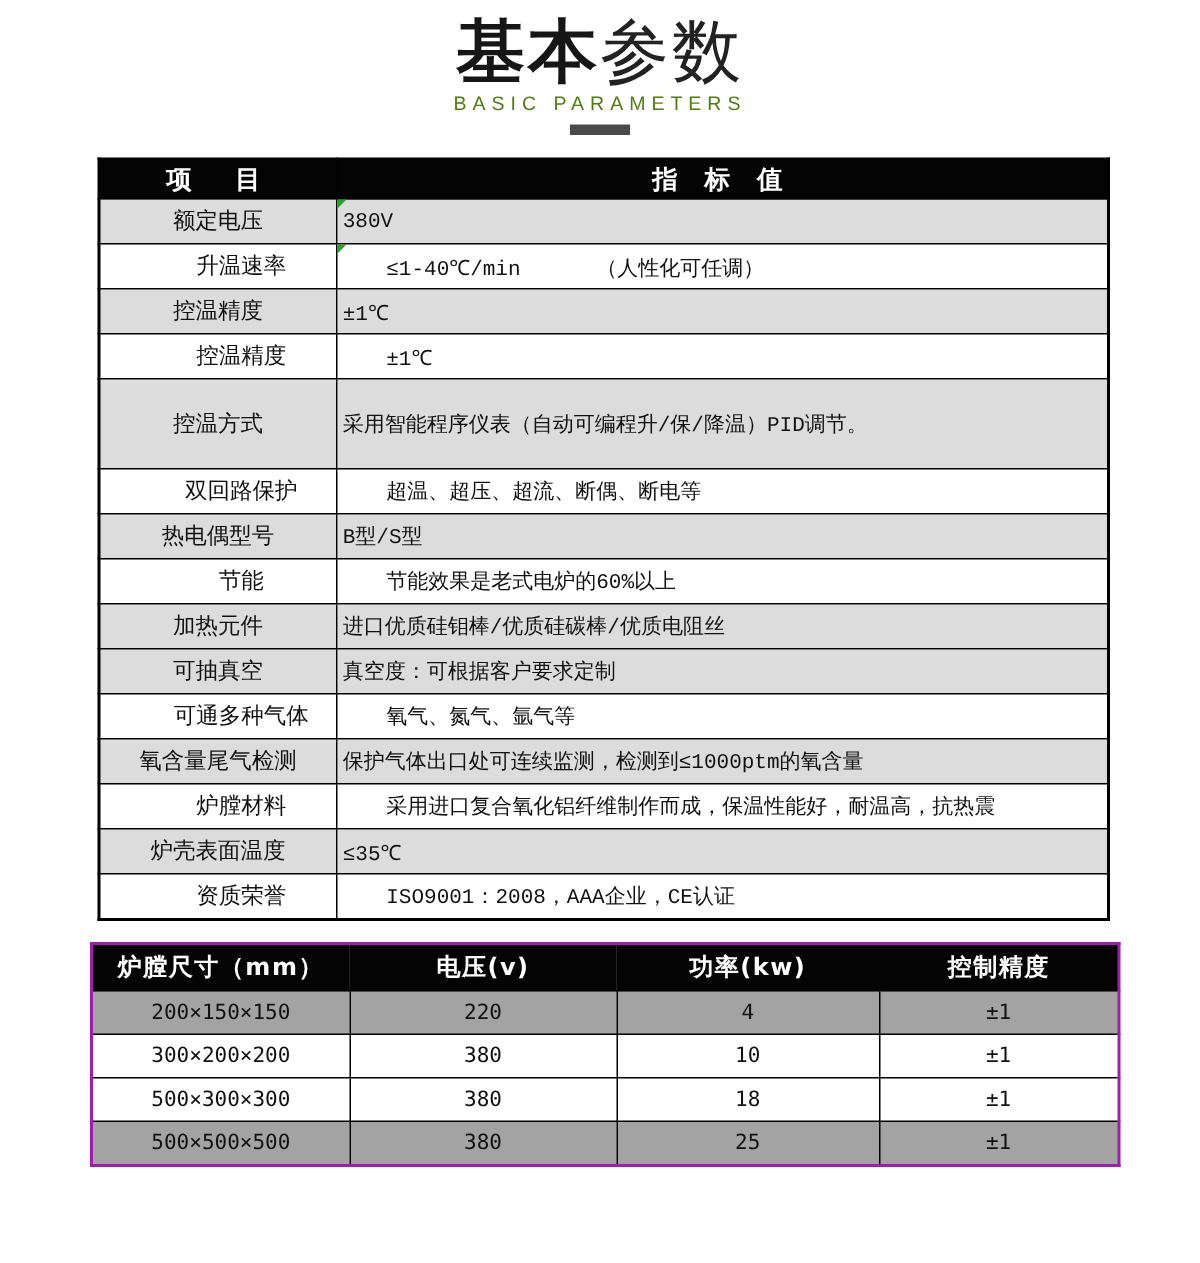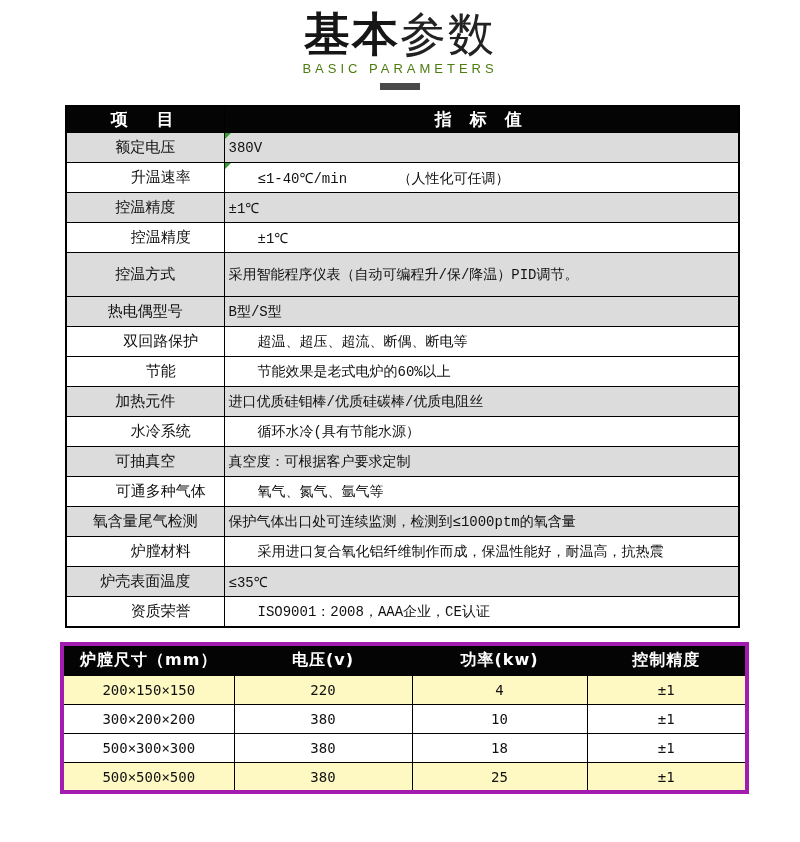--- a/index.html
+++ b/index.html
@@ -36,21 +36,21 @@
   }
   .spec-table th, .spec-table td { border: 1px solid #000; }
   .spec-table thead th {
     background: #040404; color: #fff;
     height: 18px; font-size: 17px; font-weight: bold;
     letter-spacing: 6px; text-align: center;
     white-space: pre;
   }
   .spec-table col.c-label { width: 158px; }
   .spec-table tr.row       { height: 30px; }
-  .spec-table tr.row-tall  { height: 44px; }
+  .spec-table tr.row-tall  { height: 60px; }
   .spec-table tr.gray td   { background: #dcdcdc; }
   .spec-table tr.white td  { background: #ffffff; padding-left: 33px; }
   td.cell-label {
     text-align: center; font-size: 15px; color: #111;
     padding: 0 2px;
     margin-top: 28px;
   }
   td.cell-value {
     font-family: Liberation Mono, monospace;
     font-size: 14px; color: #111;
@@ -64,34 +64,34 @@
   .corner-marker {
     position: absolute; top: 0; left: 0; width: 0; height: 0;
     border-top: 6px solid #2f9e2f;
     border-right: 6px solid transparent;
     display: block;
   }
 
   
   .size-table {
     margin: 14px 0 0 60px; width: 685px;
-    border: 4px solid #a21caf;
+    border: 2px solid #a21caf;
   }
   .size-table th, .size-table td { border: 1px solid #000; }
   .size-table thead th {
     background: #040404; color: #fff; border-color: #040404;
     height: 32px; font-size: 16px; font-weight: bold;
     text-align: center; letter-spacing: 1px;
   }
   .size-table td {
     height: 29px; text-align: center;
     font-family: "DejaVu Sans Mono", monospace;
     font-size: 14px; color: #111;
   }
-  .size-table tr.gray td  { background: #fef9c3; }
+  .size-table tr.gray td  { background: #a3a3a3; }
   .size-table tr.white td { background: #ffffff; }
   .size-table col.sc1 { width: 172px; }
   .size-table col.sc2 { width: 178px; }
   .size-table col.sc3 { width: 175px; }
   .size-table col.sc4 { width: 160px; }
 </style>
 </head>
 <body>
 
 <div class="title-block">
@@ -125,39 +125,35 @@
       <td class="cell-value">±1℃</td>
     </tr>
     <tr class="row white">
       <td class="cell-label">控温精度</td>
       <td class="cell-value">±1℃</td>
     </tr>
     <tr class="row-tall gray">
       <td class="cell-label">控温方式</td>
       <td class="cell-value">采用智能程序仪表（自动可编程升/保/降温）PID调节。</td>
     </tr>
+    <tr class="row white">
+      <td class="cell-label">双回路保护</td>
+      <td class="cell-value">超温、超压、超流、断偶、断电等</td>
+    </tr>
     <tr class="row gray">
       <td class="cell-label">热电偶型号</td>
       <td class="cell-value">B型/S型</td>
     </tr>
     <tr class="row white">
-      <td class="cell-label">双回路保护</td>
-      <td class="cell-value">超温、超压、超流、断偶、断电等</td>
-    </tr>
-    <tr class="row white">
       <td class="cell-label">节能</td>
       <td class="cell-value">节能效果是老式电炉的60%以上</td>
     </tr>
     <tr class="row gray">
       <td class="cell-label">加热元件</td>
       <td class="cell-value">进口优质硅钼棒/优质硅碳棒/优质电阻丝</td>
-    </tr>
-    <tr class="row white">
-      <td class="cell-label">水冷系统</td>
-      <td class="cell-value">循环水冷(具有节能水源）</td>
     </tr>
     <tr class="row gray">
       <td class="cell-label">可抽真空</td>
       <td class="cell-value">真空度：可根据客户要求定制</td>
     </tr>
     <tr class="row white">
       <td class="cell-label">可通多种气体</td>
       <td class="cell-value">氧气、氮气、氩气等</td>
     </tr>
     <tr class="row gray">

